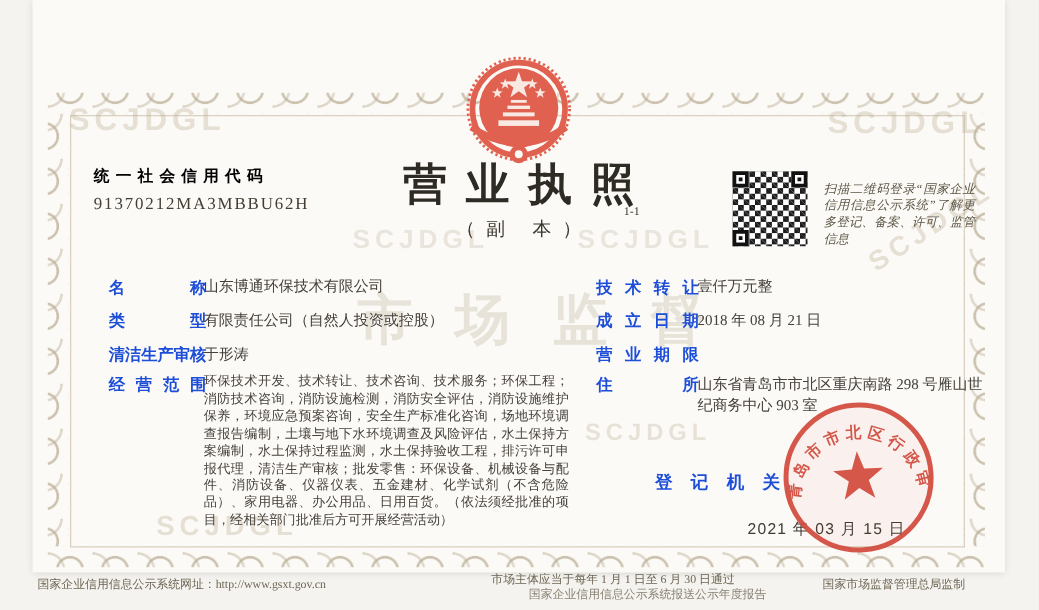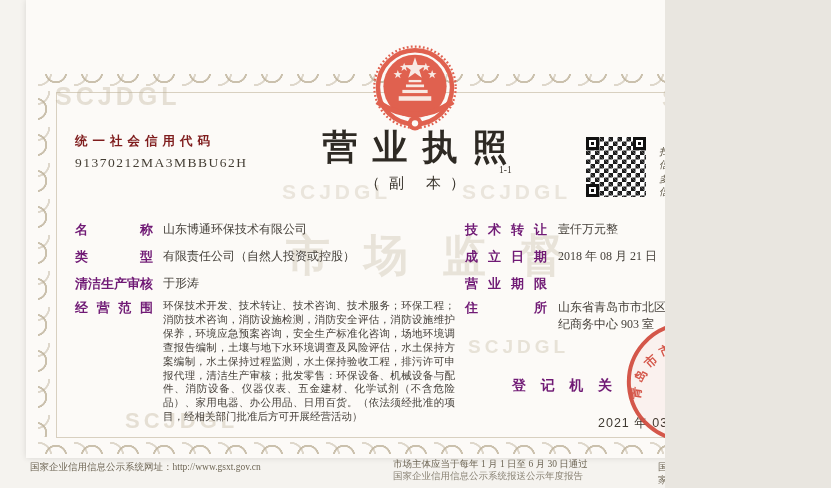--- a/index.html
+++ b/index.html
@@ -1,17 +1,17 @@
 <!DOCTYPE html>
 <html><head>
 <meta charset="utf-8">
 <style>
   html,body{margin:0;padding:0;}
   body{font-family:"Liberation Sans",sans-serif;background:#e9e6e0;}
-  .canvas{position:relative;width:665px;height:488px;overflow:hidden;background:#f5f3ef;}
+  .canvas{position:relative;width:831px;height:488px;overflow:hidden;background:#f5f3ef;}
   .paper{position:absolute;left:26px;top:0;width:778px;height:458px;background:#fcfaf7;
          box-shadow:0 0 6px rgba(0,0,0,.12);}
   
   .sc{position:absolute;z-index:1;}
   .sc-h{height:17px;width:751px;left:38px;background-size:36px 17px,36px 17px;background-repeat:repeat-x;}
   .sc-top{top:74px;
     background-image:
       radial-gradient(circle 15px at 18px -2px, rgba(186,173,148,0) 9px, rgba(186,173,148,.75) 9.5px, rgba(186,173,148,.75) 11px, rgba(186,173,148,0) 11.5px),
       radial-gradient(circle 15px at 0px -2px, rgba(186,173,148,0) 12px, rgba(186,173,148,.45) 12.5px, rgba(186,173,148,.45) 14px, rgba(186,173,148,0) 14.5px);}
   .sc-bottom{top:437px;
@@ -36,56 +36,56 @@
   .wm3{left:688px;top:168px;font-size:22px;transform:rotate(-33deg);}
   .wm4{left:282px;top:180px;font-size:21px;color:rgba(201,190,168,.35);}
   .wm5{left:462px;top:180px;font-size:21px;color:rgba(201,190,168,.35);}
   .wm6{left:125px;top:408px;font-size:22px;}
   .wm7{left:468px;top:336px;font-size:19px;color:rgba(201,190,168,.4);}
   .wm-big{left:286px;top:226px;font-size:44px;letter-spacing:34px;color:rgba(203,192,173,.4);font-family:"Liberation Serif",serif;}
 
   .z{position:absolute;z-index:2;}
 
   
-  .credit-label{left:75px;top:133px;font-size:12.5px;font-weight:bold;letter-spacing:5px;color:#7f1d1d;}
+  .credit-label{left:75px;top:133px;font-size:12.5px;font-weight:bold;letter-spacing:5px;color:#000000;}
   .credit-code{left:75px;top:155px;font-family:"Liberation Serif",serif;font-size:13.5px;letter-spacing:1.5px;color:#433d33;}
   .title{left:230px;top:124px;width:370px;text-align:center;font-size:35px;font-weight:bold;
          letter-spacing:15px;text-indent:15px;color:#2e2а24;color:#2e2a24;}
   .subtitle{left:230px;top:174px;width:370px;text-align:center;font-size:15px;letter-spacing:9px;text-indent:9px;color:#3a352d;}
   .pageno{left:499px;top:165px;font-size:9.5px;color:#3a352d;font-family:"Liberation Serif",serif;}
 
   .qr{left:586px;top:137px;width:60px;height:60px;background-color:#fff;
       background-image:
         linear-gradient(45deg,#1c1c1c 25%,transparent 25%,transparent 75%,#1c1c1c 75%),
         linear-gradient(45deg,#1c1c1c 25%,transparent 25%,transparent 75%,#1c1c1c 75%);
       background-size:9px 9px;background-position:0 0,4.5px 4.5px;}
   .finder{position:absolute;width:13px;height:13px;border:3px solid #111;background:#fff;box-sizing:border-box;}
   .finder>div{position:absolute;left:2px;top:2px;width:3px;height:3px;background:#111;}
   .f-tl{left:0;top:0;} .f-tr{right:0;top:0;} .f-bl{left:0;bottom:0;}
   .qr-caption{left:659px;top:145px;width:121px;font-size:10px;line-height:13.4px;color:#5c5545;
               text-align:justify;font-family:"Liberation Serif",serif;font-style:italic;}
 
   
-  .lbl{font-weight:bold;font-size:13px;color:#701a75;text-align:justify;text-align-last:justify;}
+  .lbl{font-weight:bold;font-size:13px;color:#1d4ed8;text-align:justify;text-align-last:justify;margin-left:12px;}
   .val{font-family:"Liberation Serif",serif;font-size:12px;color:#45403a;}
   .lblL{left:75px;width:78px;} .valL{left:163px;width:292px;}
   .lblR{left:465px;width:82px;} .valR{left:558px;width:238px;}
   .r1{top:221px;} .r2{top:248px;} .r3{top:275px;} .r4{top:299px;}
   .scope{font-size:10.5px;line-height:13.9px;text-align:justify;color:#46413b;}
   .addr{line-height:17px;}
 
   .reg-label{left:512px;top:377px;width:100px;font-size:14px;}
   .seal{left:612px;top:316px;z-index:3;transform:rotate(-4deg);opacity:.92;}
   .reg-date{left:598px;top:415px;width:200px;font-size:12.5px;letter-spacing:1px;color:#3f3a32;font-family:Liberation Sans, sans-serif;}
 
   
   .foot{z-index:2;font-size:9.5px;color:#6d6554;font-family:"Liberation Serif",serif;}
   .foot-left{left:30px;top:461px;}
   .foot-mid{left:393px;top:459px;width:250px;line-height:11.5px;}
-  .foot-mid .l2{opacity:.8;}
+  .foot-mid .l2{opacity:.8;text-align:center;}
   .foot-right{left:658px;top:461px;}
 
   .emblem{left:369px;top:42px;z-index:2;}
 </style>
 </head>
 <body>
 
 <div class="canvas">
 
   <div class="paper"></div>

